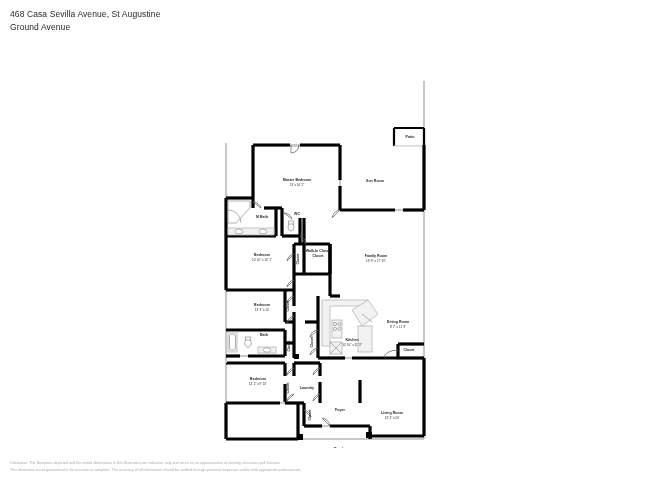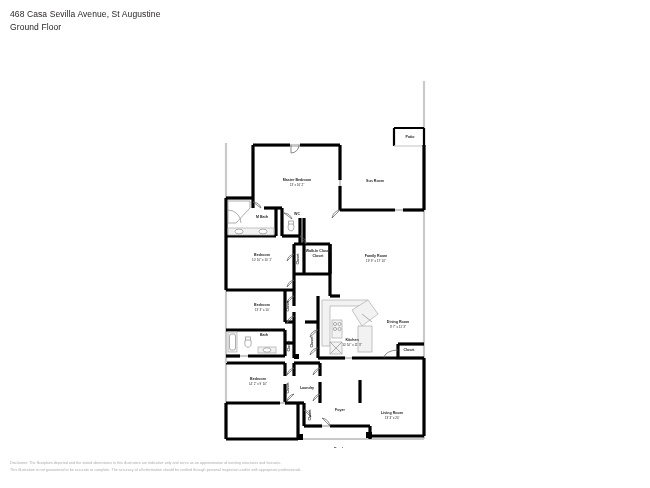--- a/index.html
+++ b/index.html
@@ -25,21 +25,21 @@
 
   
   .disc{position:absolute;left:10px;top:460px;width:440px;}
   .disc div{font-size:3.6px;line-height:7.2px;color:#a9a9ad;letter-spacing:.05px;white-space:nowrap;}
 </style>
 </head>
 <body>
 
 <div class="header">
   <div class="addr">468 Casa Sevilla Avenue, St Augustine</div>
-  <div class="floorlbl">Ground Floor</div>
+  <div class="floorlbl">Ground Avenue</div>
 
 </div>
 
 <div class="plan">
 <svg viewBox="0 0 650 390" xmlns="http://www.w3.org/2000/svg">
   <defs>
     <style>
       .w  { stroke:#000; stroke-width:3.2; fill:none; stroke-linecap:butt; }
       .wt { stroke:#000; stroke-width:2.2; fill:none; }
       .lw { stroke:#c9c9c9; stroke-width:2.2; fill:none; }

